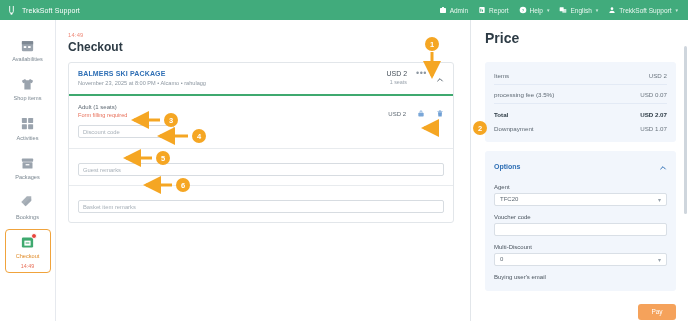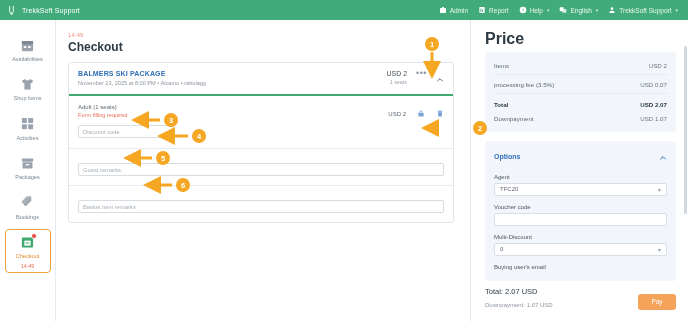--- a/index.html
+++ b/index.html
@@ -89,21 +89,21 @@
   }
   .field.wide { width: 366px; }
   .card-foot { border-top: 1px solid #e8ebee; padding: 7px 9px 9px; }
 
   
   .rightpanel {
     position: absolute; top: 20px; left: 470px; width: 218px; height: 301px;
     background: #ffffff; border-left: 1px solid #e2e6ea; padding: 10px 12px 0 14px;
     overflow: hidden;
   }
-  .panel-title { font-size: 16px; color: #2d3b45; font-weight: bold; margin-bottom: 4px; }
+  .panel-title { font-size: 14px; color: #2d3b45; font-weight: bold; margin-bottom: 16px; }
   .price-card { background: #f2f6fc; border-radius: 3px; padding: 6px 9px; }
   .pr-row { display: flex; align-items: center; padding: 3.5px 0; font-size: 6.2px; color: #5e6973; }
   .pr-row .val { margin-left: auto; color: #6b757f; }
   .pr-row.total { font-weight: bold; color: #2d3b45; padding-top: 5px; }
   .pr-row.total .val { color: #2d3b45; font-weight: bold; }
   .pr-sep { height: 1px; background: #e3eaf5; margin: 2px 0; }
 
   .options-card { background: #f2f6fc; border-radius: 3px; margin-top: 9px; padding: 7px 9px 8px; }
   .opt-head { display: flex; align-items: center; }
   .opt-title { font-size: 7px; color: #2f6fb5; font-weight: bold; }
@@ -396,24 +396,20 @@
       <div class="opt-label">Multi-Discount</div>
       <div class="opt-input">
         <span>0</span>
         <span class="sel-caret">▾</span>
       </div>
 
       <div class="opt-label">Buying user's email</div>
     </div>
 
     <div class="foot-row">
-      <div>
-        <div class="foot-total">Total: 2.07 USD</div>
-        <div class="foot-down">Downpayment: 1.07 USD</div>
-      </div>
       <button class="pay-btn">Pay</button>
     </div>
 
     <div class="vscroll"></div>
   </div>
 
   <svg class="arrow-svg" style="left:0;top:0;" width="688" height="321">
     <defs>
       <marker id="ah" markerWidth="6" markerHeight="6" refX="5" refY="3" orient="auto">
         <path d="M0,0 L6,3 L0,6 z" fill="#f5a623"></path>

